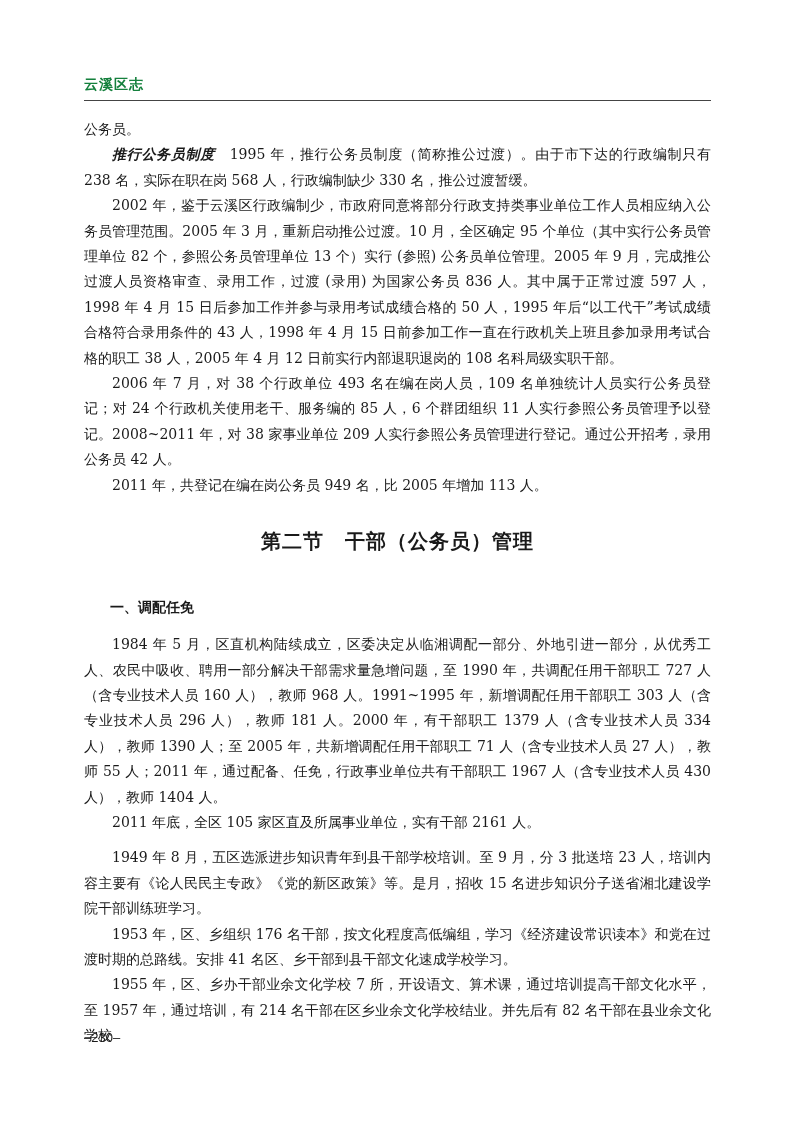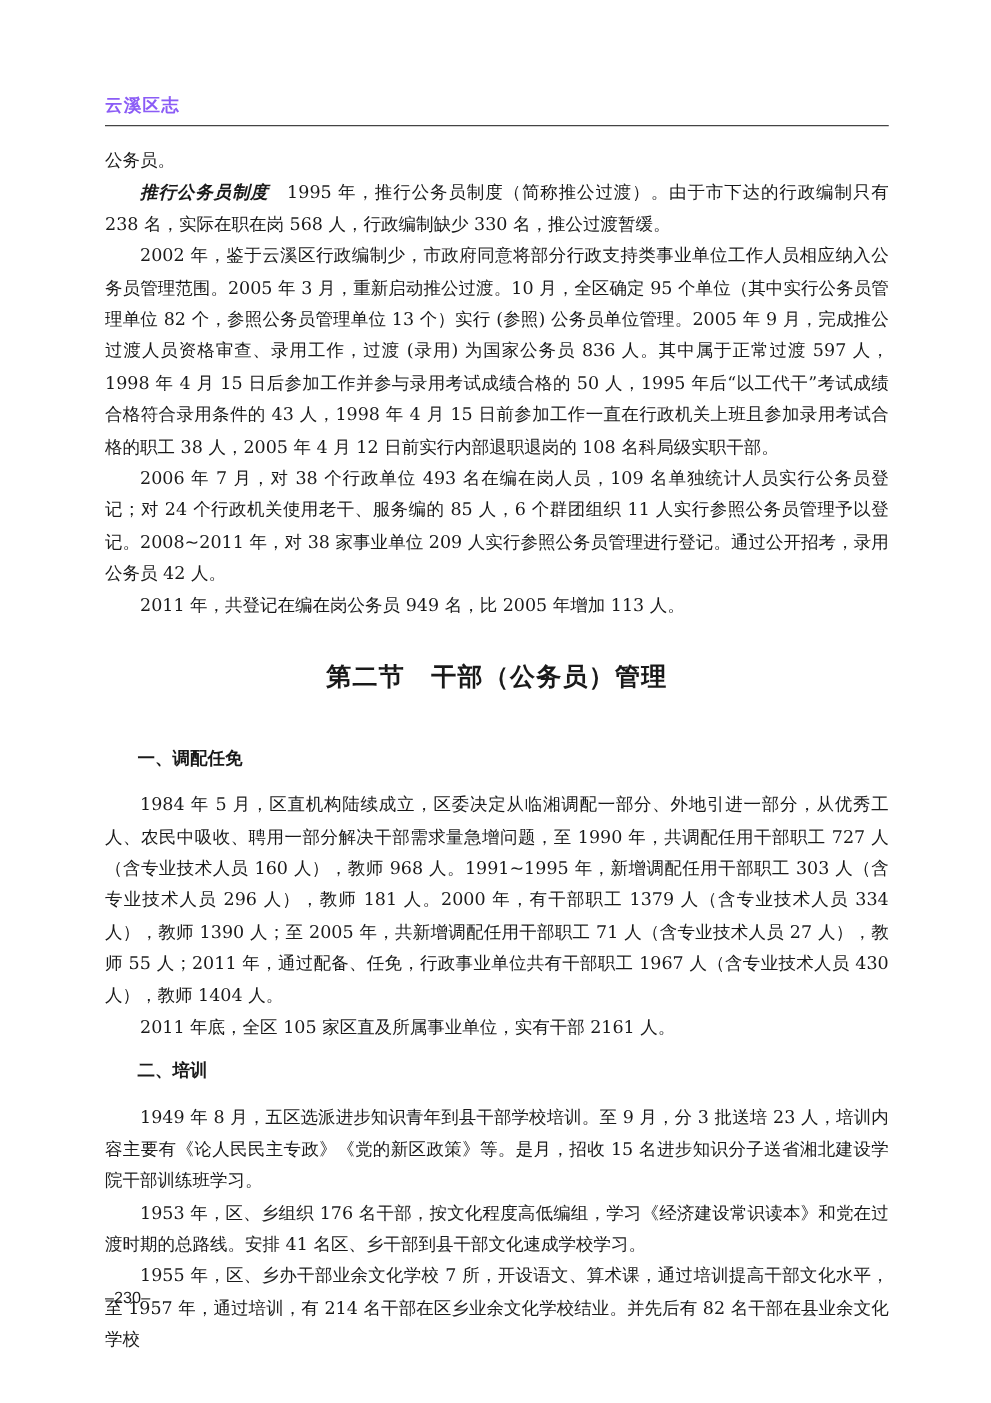--- a/index.html
+++ b/index.html
@@ -1,20 +1,20 @@
 <!DOCTYPE html>
 <html><head>
 <meta charset="utf-8">
 <style>
   html, body { margin: 0; padding: 0; background: #ffffff; }
   body { width: 793px; height: 1122px; position: relative; overflow: hidden;
          font-family: "DejaVu Serif", "Liberation Serif", serif; color: #1a1a1a; }
   .header { position: absolute; left: 84px; top: 74px; width: 627px; }
   .header-title { font-family: "DejaVu Sans", "Liberation Sans", sans-serif; font-size: 14px;
-                  font-weight: bold; color: #8b5cf6; letter-spacing: 1px; }
+                  font-weight: bold; color: #15803d; letter-spacing: 1px; }
   .header-rule { position: absolute; left: 84px; top: 100px; width: 627px; height: 0;
                  border-top: 1.2px solid #444; }
   .body { position: absolute; left: 84px; top: 117px; width: 627px; }
   p { margin: 0; font-size: 14px; line-height: 25.4px; text-align: justify; text-justify: inter-character; }
   p.indent { text-indent: 2em; }
   .bold-lead { font-weight: bold; font-style: italic; font-family: "DejaVu Serif", serif; }
   .section-title { font-family: "DejaVu Sans", "Liberation Sans", sans-serif; font-size: 20px;
                    font-weight: bold; text-align: center; margin: 30px 0 40px 0; letter-spacing: 1px; }
   .sub-heading { font-family: "DejaVu Sans", "Liberation Sans", sans-serif; font-size: 14px;
                  font-weight: bold; margin: 0 0 12px 0; padding-left: 26px; line-height: 25px; }
@@ -37,19 +37,18 @@
   <p class="indent">2006 年 7 月，对 38 个行政单位 493 名在编在岗人员，109 名单独统计人员实行公务员登记；对 24 个行政机关使用老干、服务编的 85 人，6 个群团组织 11 人实行参照公务员管理予以登记。2008~2011 年，对 38 家事业单位 209 人实行参照公务员管理进行登记。通过公开招考，录用公务员 42 人。</p>
   <p class="indent">2011 年，共登记在编在岗公务员 949 名，比 2005 年增加 113 人。</p>
 
   <div class="section-title">第二节　干部（公务员）管理</div>
 
   <div class="sub-heading">一、调配任免</div>
   <p class="indent">1984 年 5 月，区直机构陆续成立，区委决定从临湘调配一部分、外地引进一部分，从优秀工人、农民中吸收、聘用一部分解决干部需求量急增问题，至 1990 年，共调配任用干部职工 727 人（含专业技术人员 160 人），教师 968 人。1991~1995 年，新增调配任用干部职工 303 人（含专业技术人员 296 人），教师 181 人。2000 年，有干部职工 1379 人（含专业技术人员 334 人），教师 1390 人；至 2005 年，共新增调配任用干部职工 71 人（含专业技术人员 27 人），教师 55 人；2011 年，通过配备、任免，行政事业单位共有干部职工 1967 人（含专业技术人员 430 人），教师 1404 人。</p>
   <p class="indent">2011 年底，全区 105 家区直及所属事业单位，实有干部 2161 人。</p>
   <div class="gap"></div>
 
-  <div class="sub-heading">二、培训</div>
   <p class="indent">1949 年 8 月，五区选派进步知识青年到县干部学校培训。至 9 月，分 3 批送培 23 人，培训内容主要有《论人民民主专政》《党的新区政策》等。是月，招收 15 名进步知识分子送省湘北建设学院干部训练班学习。</p>
   <p class="indent">1953 年，区、乡组织 176 名干部，按文化程度高低编组，学习《经济建设常识读本》和党在过渡时期的总路线。安排 41 名区、乡干部到县干部文化速成学校学习。</p>
   <p class="indent">1955 年，区、乡办干部业余文化学校 7 所，开设语文、算术课，通过培训提高干部文化水平，至 1957 年，通过培训，有 214 名干部在区乡业余文化学校结业。并先后有 82 名干部在县业余文化学校</p>
 </div>
 
 <div class="page-number">–230–</div>
 
 </body></html>

